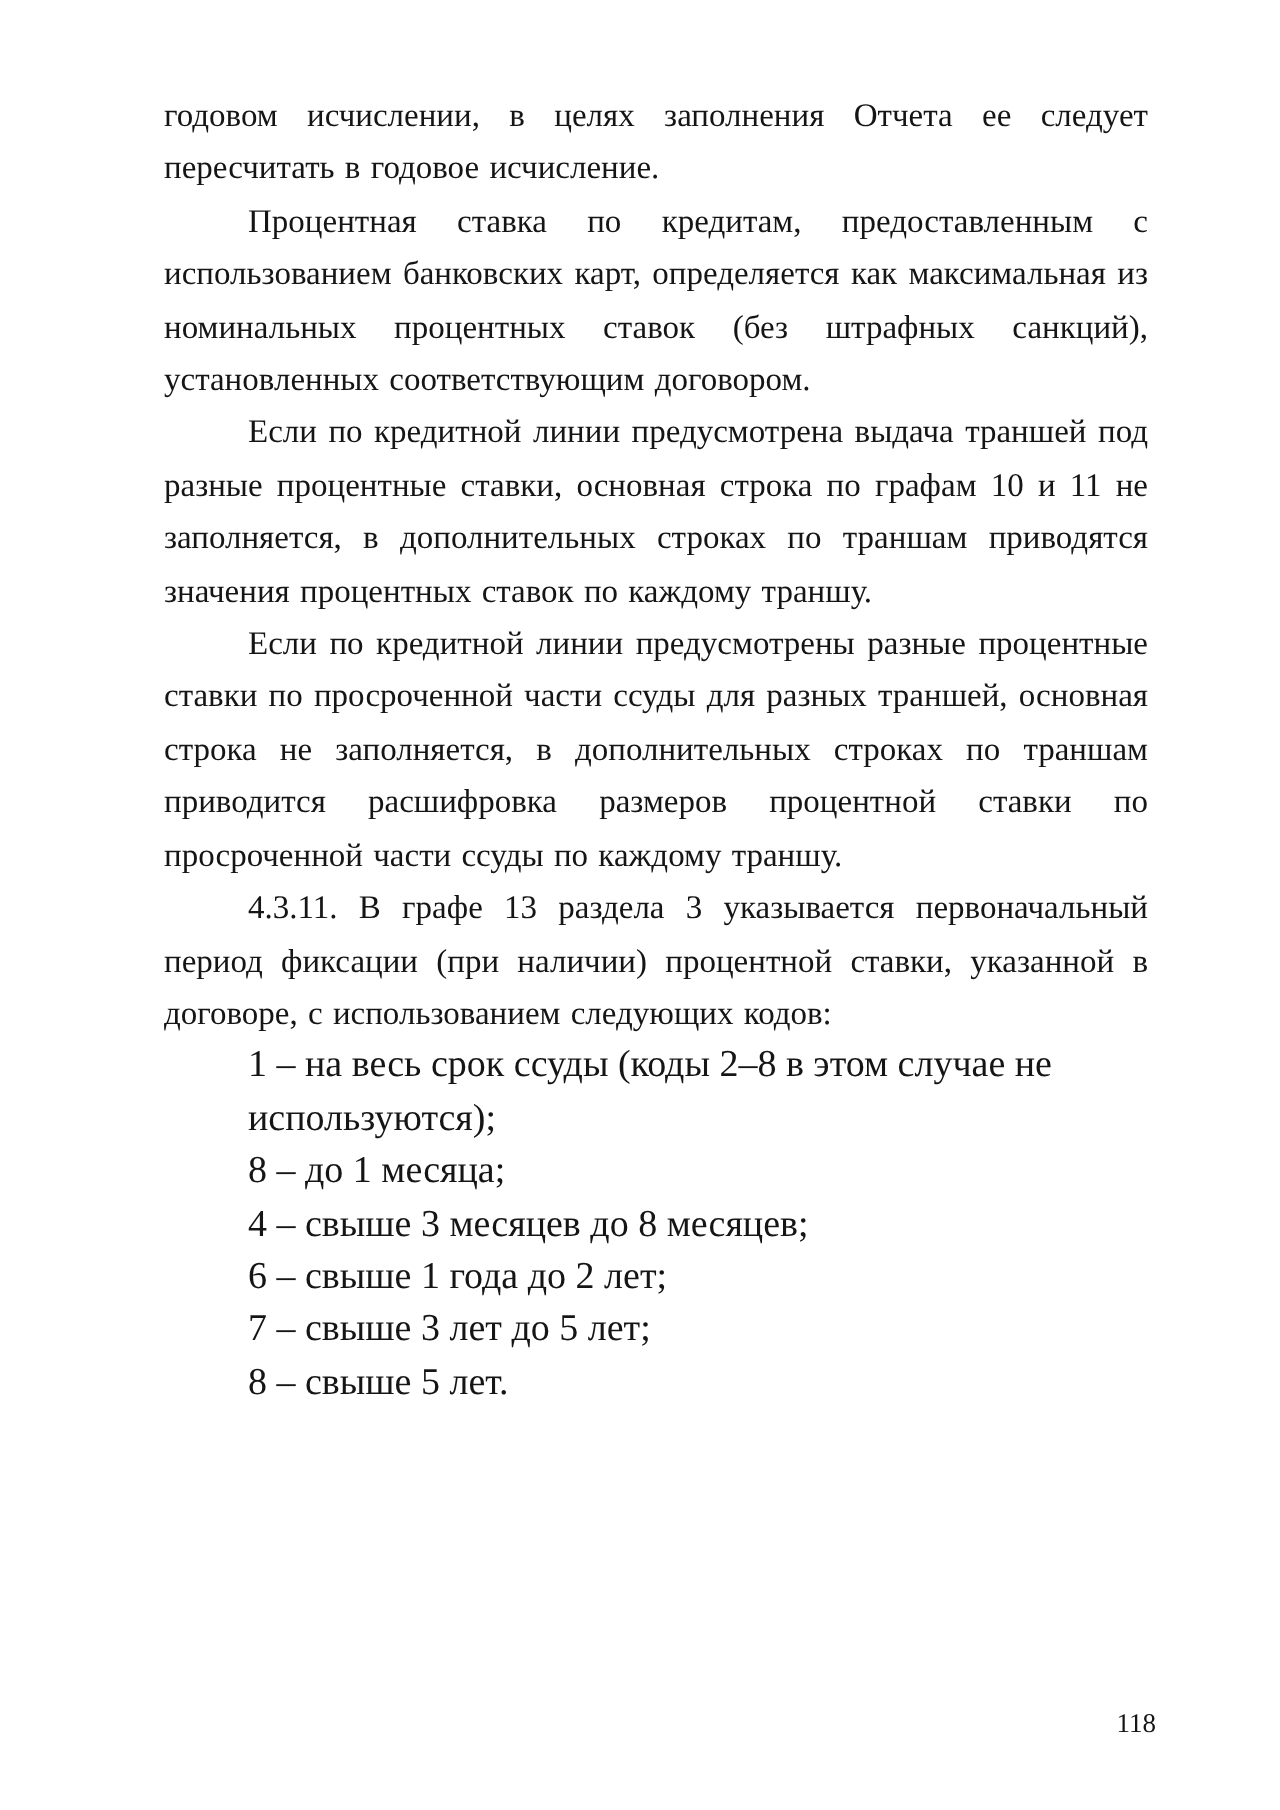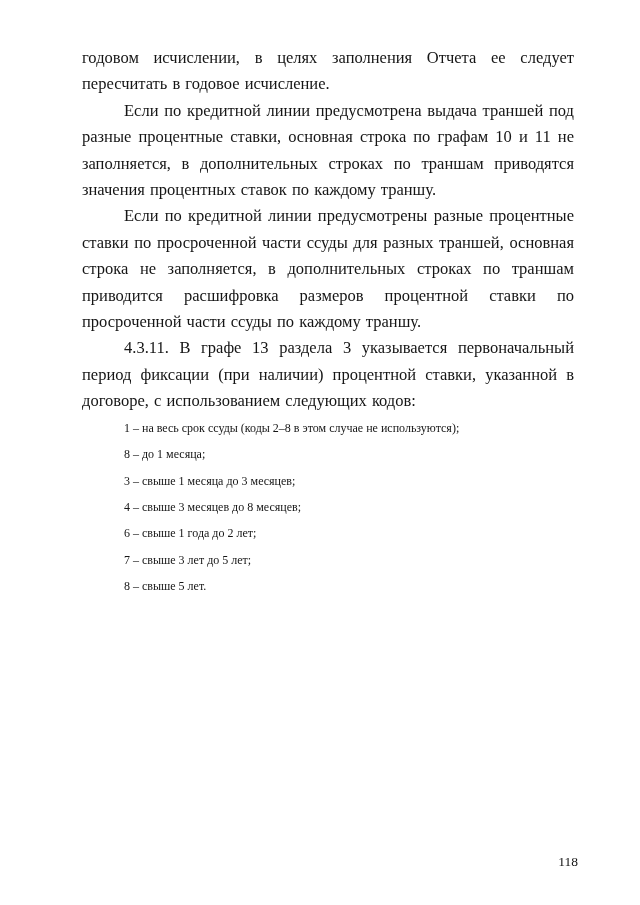--- a/index.html
+++ b/index.html
@@ -29,21 +29,21 @@
     line-height: 26.4px;
     text-align: justify;
     text-align-last: left;
     word-spacing: 1px;
   }
   .para.indent {
     text-indent: 42px;
   }
   .code-item {
     margin: 0;
-    font-size: 12px;
+    font-size: 19px;
     line-height: 26.4px;
     padding-left: 42px;
     text-align: left;
   }
   .page-number {
     position: absolute;
     left: 538px;
     top: 854px;
     width: 40px;
     text-align: right;
@@ -52,25 +52,25 @@
     font-family: "Liberation Serif", "DejaVu Serif", serif;
     color: #151515;
   }
 </style>
 </head>
 <body>
 
 <div class="page">
   <div class="text-block">
     <p class="para">годовом исчислении, в целях заполнения Отчета ее следует пересчитать в годовое исчисление.</p>
+    <p class="para indent">Процентная ставка по кредитам, предоставленным с использованием банковских карт, определяется как максимальная из номинальных процентных ставок (без штрафных санкций), установленных соответствующим договором.</p>
     <p class="para indent">Если по кредитной линии предусмотрена выдача траншей под разные процентные ставки, основная строка по графам 10 и 11 не заполняется, в дополнительных строках по траншам приводятся значения процентных ставок по каждому траншу.</p>
     <p class="para indent">Если по кредитной линии предусмотрены разные процентные ставки по просроченной части ссуды для разных траншей, основная строка не заполняется, в дополнительных строках по траншам приводится расшифровка размеров процентной ставки по просроченной части ссуды по каждому траншу.</p>
     <p class="para indent">4.3.11. В графе 13 раздела 3 указывается первоначальный период фиксации (при наличии) процентной ставки, указанной в договоре, с использованием следующих кодов:</p>
     <p class="code-item">1 – на весь срок ссуды (коды 2–8 в этом случае не используются);</p>
     <p class="code-item">8 – до 1 месяца;</p>
-    <p class="code-item">3 – свыше 1 месяца до 3 месяцев;</p>
     <p class="code-item">4 – свыше 3 месяцев до 8 месяцев;</p>
     <p class="code-item">6 – свыше 1 года до 2 лет;</p>
     <p class="code-item">7 – свыше 3 лет до 5 лет;</p>
     <p class="code-item">8 – свыше 5 лет.</p>
   </div>
   <div class="page-number">118</div>
 </div>
 
 </body></html>

